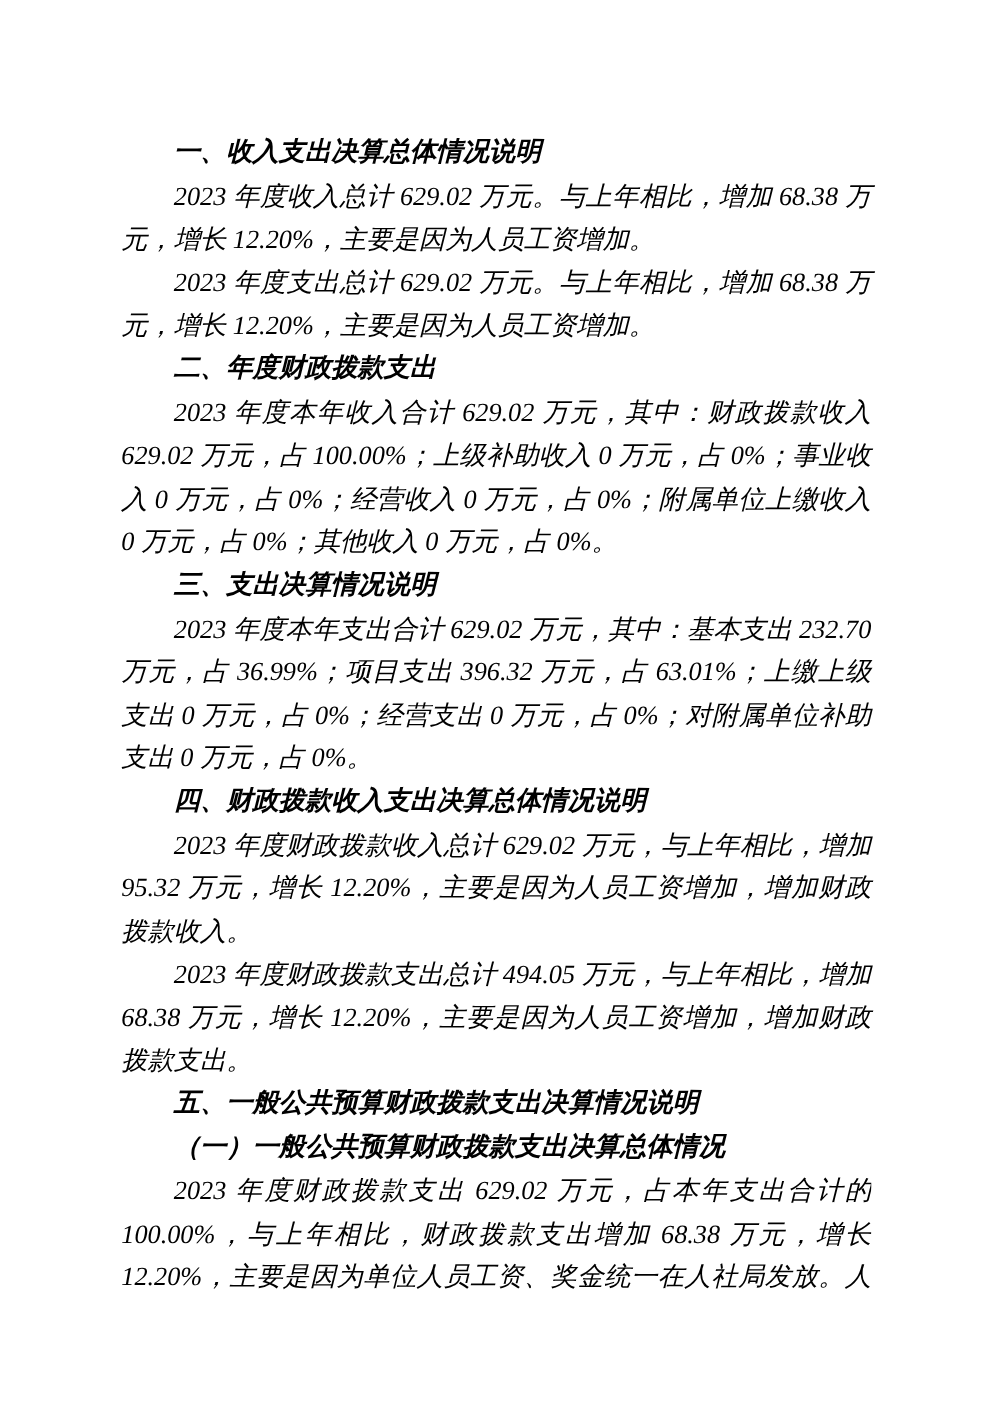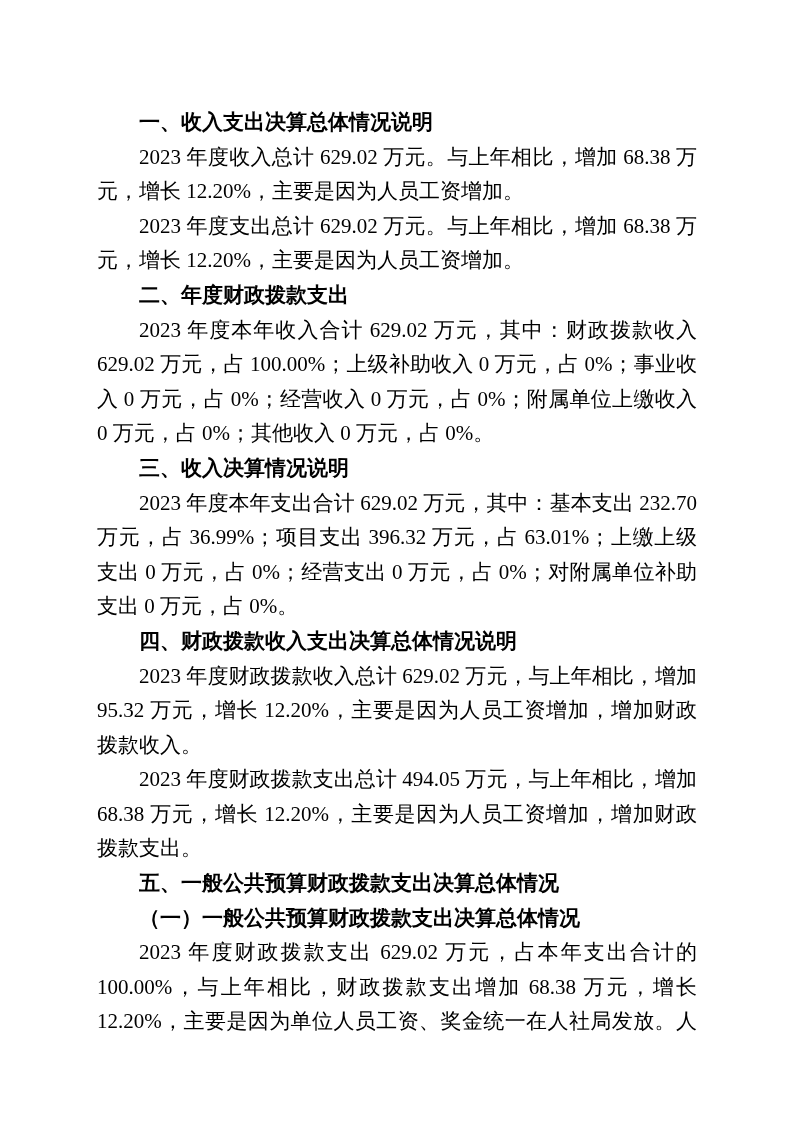--- a/index.html
+++ b/index.html
@@ -17,20 +17,21 @@
   }
   .content {
     position: absolute;
     left: 97px;
     top: 105px;
     width: 600px;
     font-family: "Liberation Serif", "DejaVu Serif", serif;
     font-size: 21px;
     line-height: 34.6px;
     color: #000000;
+    font-style: italic;
   }
   .sec-heading, .sub-heading {
     margin: 0;
     padding: 0;
     font-family: "Liberation Sans", "DejaVu Sans", sans-serif;
     font-weight: 700;
     font-size: 21px;
     line-height: 34.6px;
     text-indent: 2em;
     text-align: left;
@@ -53,25 +54,25 @@
 <div class="page">
   <main class="content">
 
     <h2 class="sec-heading">一、收入支出决算总体情况说明</h2>
     <p class="body-paragraph">2023 年度收入总计 629.02 万元。与上年相比，增加 68.38 万元，增长 12.20%，主要是因为人员工资增加。</p>
     <p class="body-paragraph">2023 年度支出总计 629.02 万元。与上年相比，增加 68.38 万元，增长 12.20%，主要是因为人员工资增加。</p>
 
     <h2 class="sec-heading">二、年度财政拨款支出</h2>
     <p class="body-paragraph">2023 年度本年收入合计 629.02 万元，其中：财政拨款收入 629.02 万元，占 100.00%；上级补助收入 0 万元，占 0%；事业收入 0 万元，占 0%；经营收入 0 万元，占 0%；附属单位上缴收入 0 万元，占 0%；其他收入 0 万元，占 0%。</p>
 
-    <h2 class="sec-heading">三、收入决算情况说明</h2>
+    <h2 class="sec-heading">三、支出决算情况说明</h2>
     <p class="body-paragraph">2023 年度本年支出合计 629.02 万元，其中：基本支出 232.70 万元，占 36.99%；项目支出 396.32 万元，占 63.01%；上缴上级支出 0 万元，占 0%；经营支出 0 万元，占 0%；对附属单位补助支出 0 万元，占 0%。</p>
 
     <h2 class="sec-heading">四、财政拨款收入支出决算总体情况说明</h2>
     <p class="body-paragraph">2023 年度财政拨款收入总计 629.02 万元，与上年相比，增加 95.32 万元，增长 12.20%，主要是因为人员工资增加，增加财政拨款收入。</p>
     <p class="body-paragraph">2023 年度财政拨款支出总计 494.05 万元，与上年相比，增加 68.38 万元，增长 12.20%，主要是因为人员工资增加，增加财政拨款支出。</p>
 
-    <h2 class="sec-heading">五、一般公共预算财政拨款支出决算总体情况</h2>
+    <h2 class="sec-heading">五、一般公共预算财政拨款支出决算情况说明</h2>
     <h3 class="sub-heading">（一）一般公共预算财政拨款支出决算总体情况</h3>
     <p class="body-paragraph clipped">2023 年度财政拨款支出 629.02 万元，占本年支出合计的 100.00%，与上年相比，财政拨款支出增加 68.38 万元，增长 12.20%，主要是因为单位人员工资、奖金统一在人社局发放。人员经费预算编制按实际在编在</p>
 
   </main>
 </div>
 
 </body></html>

